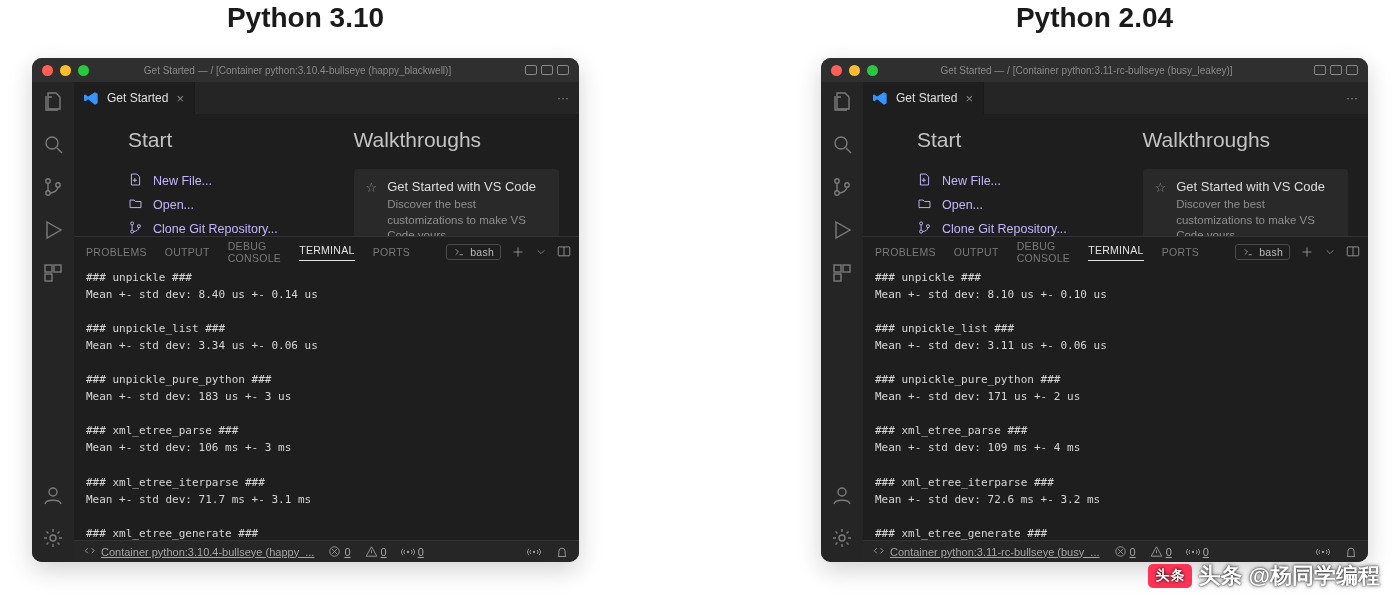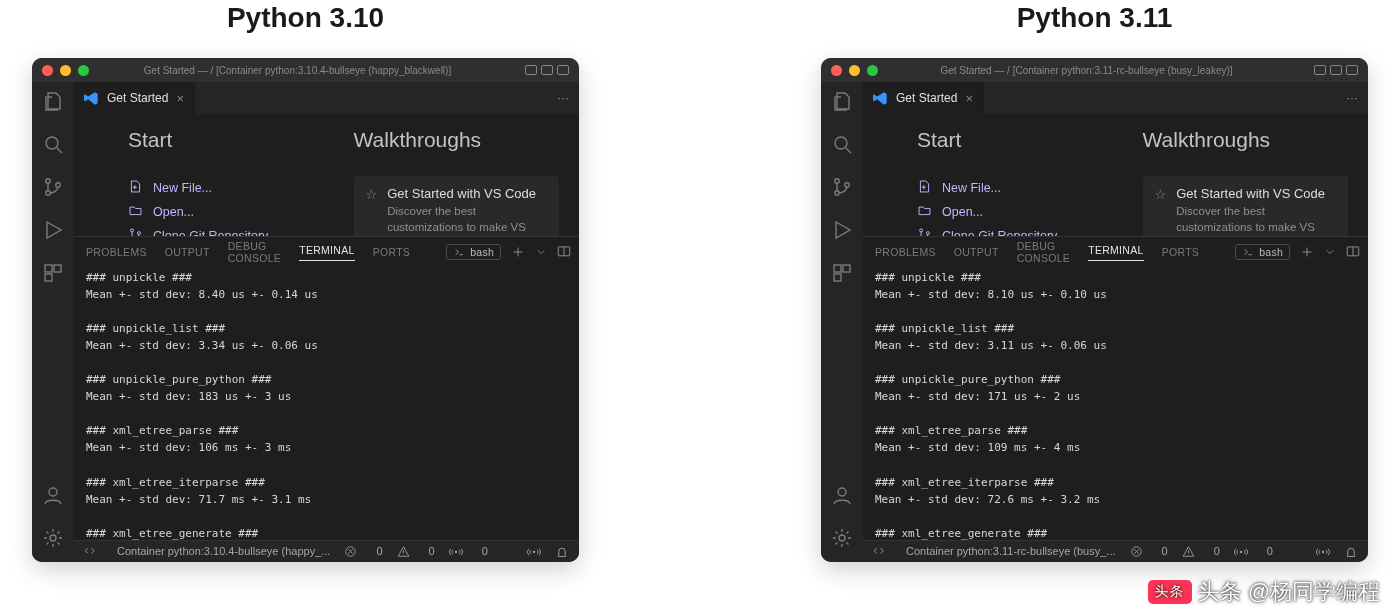--- a/index.html
+++ b/index.html
@@ -101,21 +101,21 @@
     background: #1e1e1e;
     min-height: 0;
     overflow: hidden;
   }
   .start-col { flex: 1; min-width: 0; }
   .walk-col { flex: 1; min-width: 0; }
   .section-h {
     font-size: 21px;
     font-weight: 300;
     color: #c3c3c3;
-    margin-bottom: 24px;
+    margin-bottom: 17px;
   }
   .start-link {
     display: flex;
     align-items: center;
     gap: 10px;
     color: #c4b5fd;
     font-size: 12.5px;
     padding: 3px 0;
     cursor: pointer;
   }
@@ -173,27 +173,27 @@
     background: #262626;
     border-top: 1px solid #333;
     display: flex;
     align-items: center;
     gap: 14px;
     padding: 0 10px;
     font-size: 11px;
     color: #a6a6a6;
   }
   .statusbar .grow { flex: 1; }
-  .statusbar .seg { display: flex; align-items: flex-start; gap: 19px; }
+  .statusbar .seg { display: flex; align-items: center; gap: 3px; text-decoration: underline; }
   .watermark {
     position: absolute;
     right: 20px;
-    bottom: 2px;
+    bottom: 18px;
     font-size: 22px;
-    font-weight: 400;
+    font-weight: 700;
     color: #fff;
     text-shadow: 0 0 4px rgba(0,0,0,.6), 0 0 2px rgba(0,0,0,.9);
     display: flex;
     align-items: center;
     gap: 6px;
   }
   .watermark .wm-badge {
     background: #ff3355;
     color: #fff;
     font-size: 14px;
@@ -425,21 +425,21 @@
                   <use href="#i-bell"></use>
                 </svg>
               </span>
           </div>
 
         </div>
       </div>
     </div>
   </div>
   <div class="column">
-    <div class="col-title">Python 3.11</div>
+    <div class="col-title">Python 2.04</div>
     <div class="vscode">
 
       <div class="titlebar">
         <div class="traffic">
           <div class="dot red"></div>
           <div class="dot yellow"></div>
           <div class="dot green"></div>
         </div>
         <div class="title-text">Get Started — / [Container python:3.11-rc-bullseye (busy_leakey)]</div>
         <div class="title-right">

